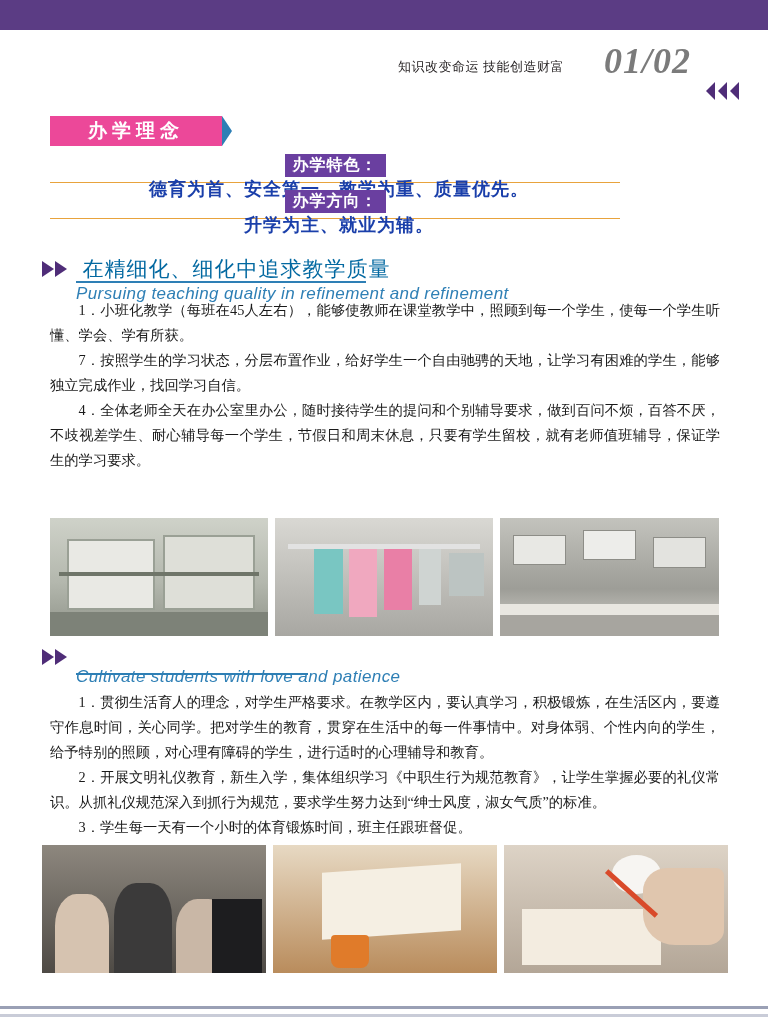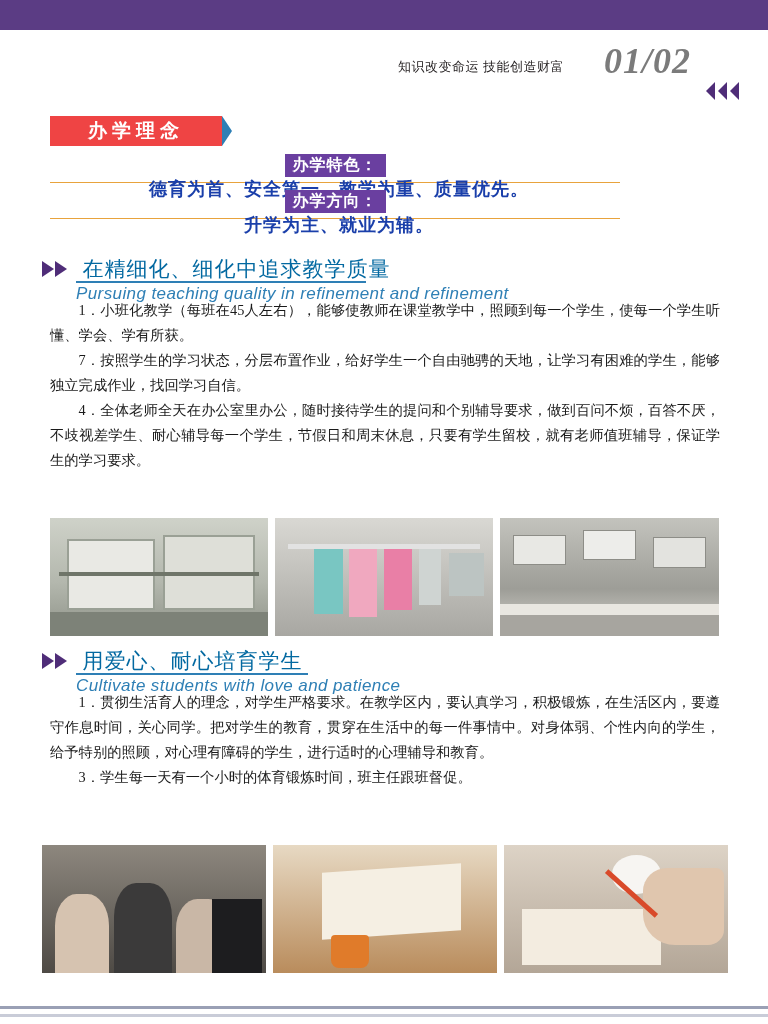--- a/index.html
+++ b/index.html
@@ -42,21 +42,21 @@
   
   .header-left-block {
     position: absolute; top: 0; left: 0;
     width: 768px; height: 30px; background: #5b3c84;
   }
 
   
   .concept-title {
     position: absolute; top: 116px; left: 50px;
     width: 172px; height: 30px;
-    background: #ef4444;
+    background: #ec4899;
     display: flex; align-items: center; justify-content: center;
   }
   .concept-title span {
     color: #ffffff; font-size: 19px; font-weight: bold; letter-spacing: 5px;
   }
   .concept-title::after {
     content: ""; position: absolute; right: -10px; top: 0;
     border-top: 15px solid transparent;
     border-bottom: 15px solid transparent;
     border-left: 10px solid #2e7fb5;
@@ -247,27 +247,27 @@
   </div>
 </div>
 
 <div class="subhead" style="top:647px;">
   <span class="arrows">
     <svg width="30" height="18" viewBox="0 0 30 18">
       <polygon points="0,1 12,9 0,17" fill="#4f2d78"></polygon>
       <polygon points="13,1 25,9 13,17" fill="#4f2d78"></polygon>
     </svg>
   </span>
-  <span class="subhead-cn">用爱心、耐心培育学生</span>
   <div class="subhead-en">Cultivate students with love and patience</div>
 </div>
 <div class="underline-blue" style="top:673px; left:76px; width:232px;"></div>
 
 <div class="para" style="top:690px;">
   <p>1．贯彻生活育人的理念，对学生严格要求。在教学区内，要认真学习，积极锻炼，在生活区内，要遵守作息时间，关心同学。把对学生的教育，贯穿在生活中的每一件事情中。对身体弱、个性内向的学生，给予特别的照顾，对心理有障碍的学生，进行适时的心理辅导和教育。</p>
+  <p>2．开展文明礼仪教育，新生入学，集体组织学习《中职生行为规范教育》，让学生掌握必要的礼仪常识。从抓礼仪规范深入到抓行为规范，要求学生努力达到“绅士风度，淑女气质”的标准。</p>
   <p>3．学生每一天有一个小时的体育锻炼时间，班主任跟班督促。</p>
 </div>
 
 <div class="photo-row" style="top:845px; left:42px;">
   <div class="photo ph-meet" style="width:224px;height:128px;">
     <div class="bg"></div>
       <div class="p1"></div>
       <div class="p2"></div>
       <div class="p3"></div>
       <div class="mon"></div>

